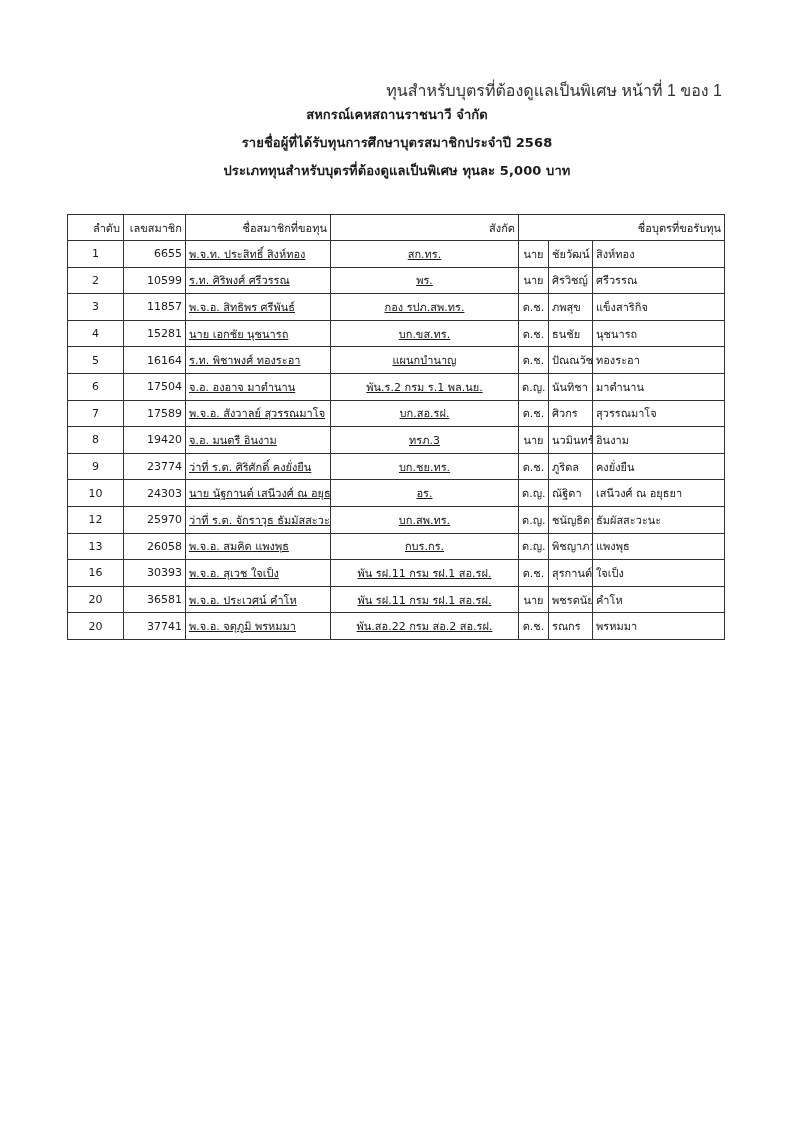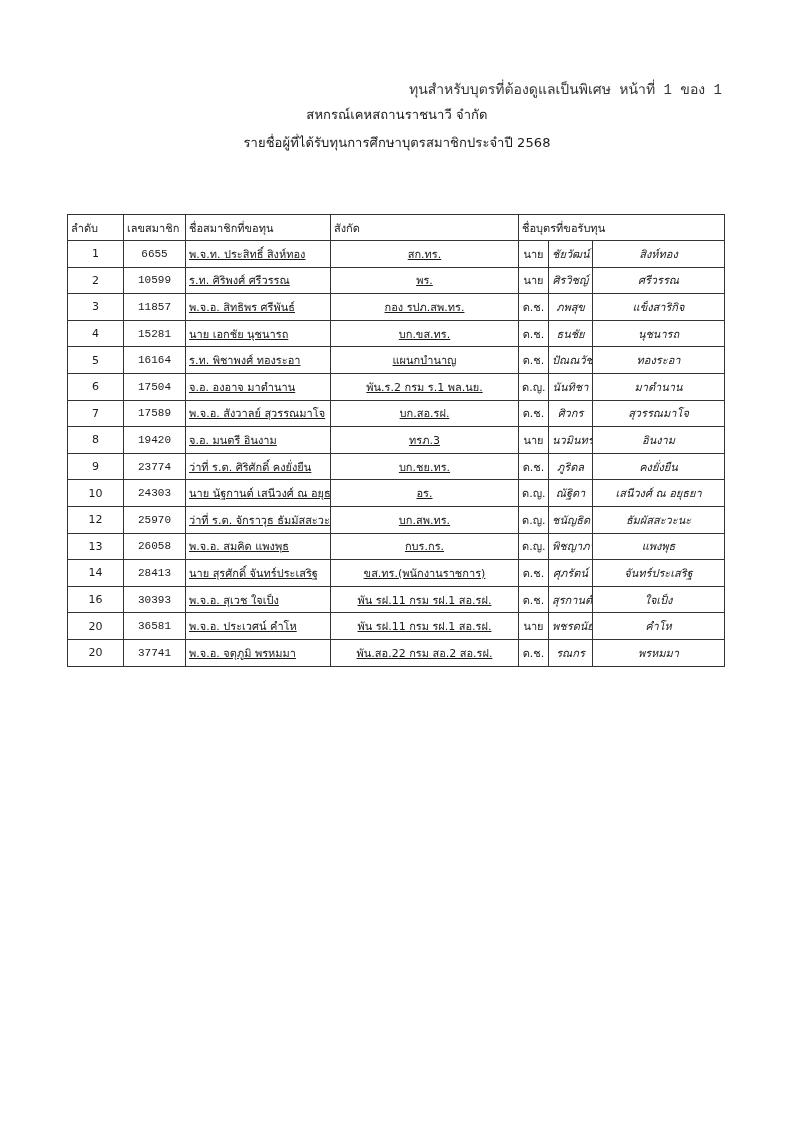--- a/index.html
+++ b/index.html
@@ -1,42 +1,43 @@
 <!DOCTYPE html>
 <html><head>
 <meta charset="utf-8">
 <style>
   html, body { margin: 0; padding: 0; background: #ffffff; }
   body { width: 794px; height: 1122px; position: relative; overflow: hidden;
          font-family: "DejaVu Sans", "Liberation Sans", sans-serif; color: #1a1a1a; }
-  .page-header { position: absolute; top: 78px; right: 72px; font-size: 14px;
-                 font-family: Liberation Mono, monospace; color: #333; }
+  .page-header { position: absolute; top: 78px; right: 72px; font-size: 16px;
+                 font-family: Liberation Sans, sans-serif; color: #333; }
   .titles { position: absolute; top: 101px; left: 0; width: 794px; text-align: center; }
-  .titles div { font-size: 13px; font-weight: normal; height: 28px; line-height: 28px; letter-spacing: 0.1px; }
+  .titles div { font-size: 13px; font-weight: bold; height: 28px; line-height: 28px; letter-spacing: 0.1px; }
   table.list { position: absolute; top: 214px; left: 67px; width: 657px;
                border-collapse: collapse; table-layout: fixed; font-size: 11px; }
   table.list th, table.list td { border: 1px solid #333; height: 25.6px; padding: 0 3px;
                white-space: nowrap; overflow: hidden; }
-  table.list th { font-weight: normal; text-align: left; height: 25px; margin-top: 40px; }
+  table.list th { font-weight: normal; text-align: right; height: 25px; margin-top: 40px; }
   table.list { border: 1.5px solid #333; }
   td.c-seq { text-align: center; }
-  td.c-mem { text-align: center; font-family: Liberation Mono, monospace; }
+  td.c-mem { text-align: right; }
   td.c-name { text-align: left; text-decoration: underline; }
   td.c-aff { text-align: center; text-decoration: underline; }
   td.c-ctitle { text-align: center; padding: 0 2px; }
-  td.c-cfirst, td.c-clast { text-align: center; font-style: italic; }
+  td.c-cfirst, td.c-clast { text-align: left; }
 </style>
 </head>
 <body>
 
 <div class="page-header">ทุนสำหรับบุตรที่ต้องดูแลเป็นพิเศษ หน้าที่ 1 ของ 1</div>
 
 <div class="titles">
   <div>สหกรณ์เคหสถานราชนาวี จำกัด</div>
   <div>รายชื่อผู้ที่ได้รับทุนการศึกษาบุตรสมาชิกประจำปี 2568</div>
+  <div>ประเภททุนสำหรับบุตรที่ต้องดูแลเป็นพิเศษ  ทุนละ 5,000 บาท</div>
 </div>
 
 <table class="list">
   <colgroup>
     <col style="width:56px">
     <col style="width:62px">
     <col style="width:145px">
     <col style="width:188px">
     <col style="width:30px">
     <col style="width:44px">
@@ -154,29 +155,20 @@
       <tr>
         <td class="c-seq">13</td>
         <td class="c-mem">26058</td>
         <td class="c-name">พ.จ.อ. สมคิด  แพงพุธ</td>
         <td class="c-aff">กบร.กร.</td>
         <td class="c-ctitle">ด.ญ.</td>
         <td class="c-cfirst">พิชญาภา</td>
         <td class="c-clast">แพงพุธ</td>
       </tr>
       <tr>
-        <td class="c-seq">14</td>
-        <td class="c-mem">28413</td>
-        <td class="c-name">นาย สุรศักดิ์  จันทร์ประเสริฐ</td>
-        <td class="c-aff">ขส.ทร.(พนักงานราชการ)</td>
-        <td class="c-ctitle">ด.ช.</td>
-        <td class="c-cfirst">ศุภรัตน์</td>
-        <td class="c-clast">จันทร์ประเสริฐ</td>
-      </tr>
-      <tr>
         <td class="c-seq">16</td>
         <td class="c-mem">30393</td>
         <td class="c-name">พ.จ.อ. สุเวช  ใจเป็ง</td>
         <td class="c-aff">พัน รฝ.11 กรม รฝ.1 สอ.รฝ.</td>
         <td class="c-ctitle">ด.ช.</td>
         <td class="c-cfirst">สุรกานต์</td>
         <td class="c-clast">ใจเป็ง</td>
       </tr>
       <tr>
         <td class="c-seq">20</td>

